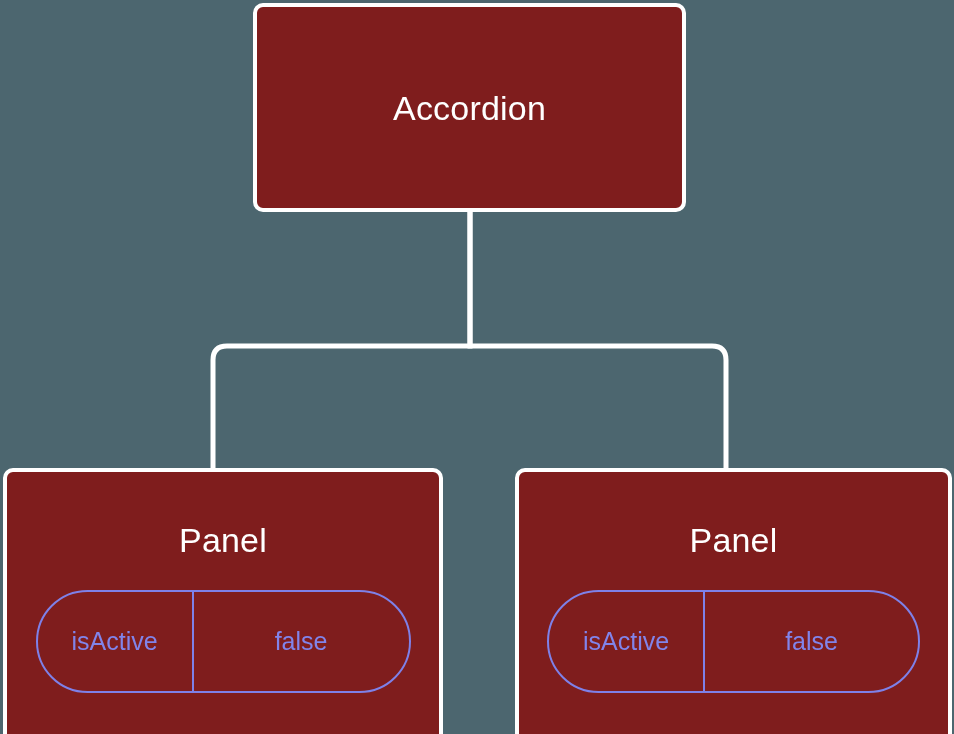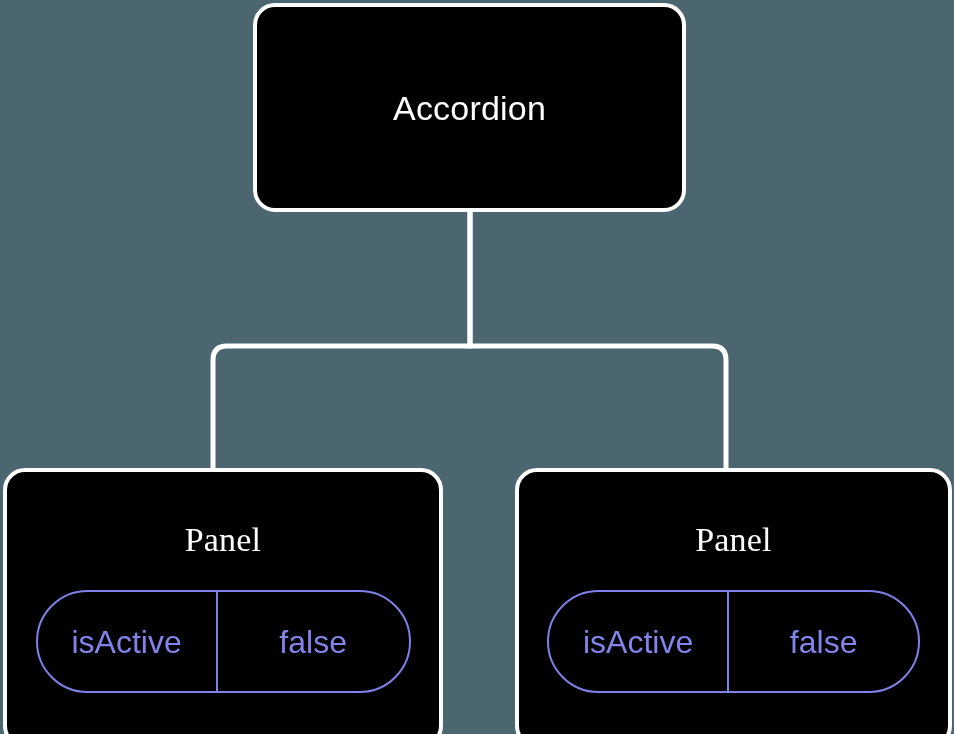--- a/index.html
+++ b/index.html
@@ -18,23 +18,23 @@
   #edges {
     position: absolute;
     left: 0;
     top: 0;
     width: 954px;
     height: 734px;
   }
   .node {
     position: absolute;
     box-sizing: border-box;
-    background: #000000;
+    background: #7f1d1d;
     border: 4px solid #ffffff;
-    border-radius: 22px;
+    border-radius: 10px;
     display: flex;
     flex-direction: column;
     align-items: center;
   }
   .node-title {
     color: #ffffff;
     font-size: 34px;
     line-height: 1;
     letter-spacing: 0.2px;
     white-space: nowrap;
@@ -48,39 +48,38 @@
   }
   .panel-node {
     top: 468px;
     height: 280px;
     justify-content: flex-start;
   }
   #node-panel-0 { left: 3px;   width: 440px; }
   #node-panel-1 { left: 515px; width: 437px; }
   .panel-node .node-title {
     margin-top: 51px;
-    font-family: Liberation Serif, serif;
   }
   .pill {
     margin-top: 33px;
     height: 103px;
     box-sizing: border-box;
     border: 2px solid #7e81e8;
     border-radius: 52px;
     display: flex;
     align-items: stretch;
   }
   #node-panel-0 .pill { width: 375px; }
   #node-panel-1 .pill { width: 373px; }
   .pill-cell {
     display: flex;
     align-items: center;
     justify-content: center;
     color: #8184ea;
-    font-size: 32px;
+    font-size: 25px;
     line-height: 1;
     white-space: nowrap;
   }
   .pill-key {
     flex: 0 0 auto;
     padding: 0 34px;
   }
   .pill-divider {
     width: 2px;
     background: #7e81e8;

